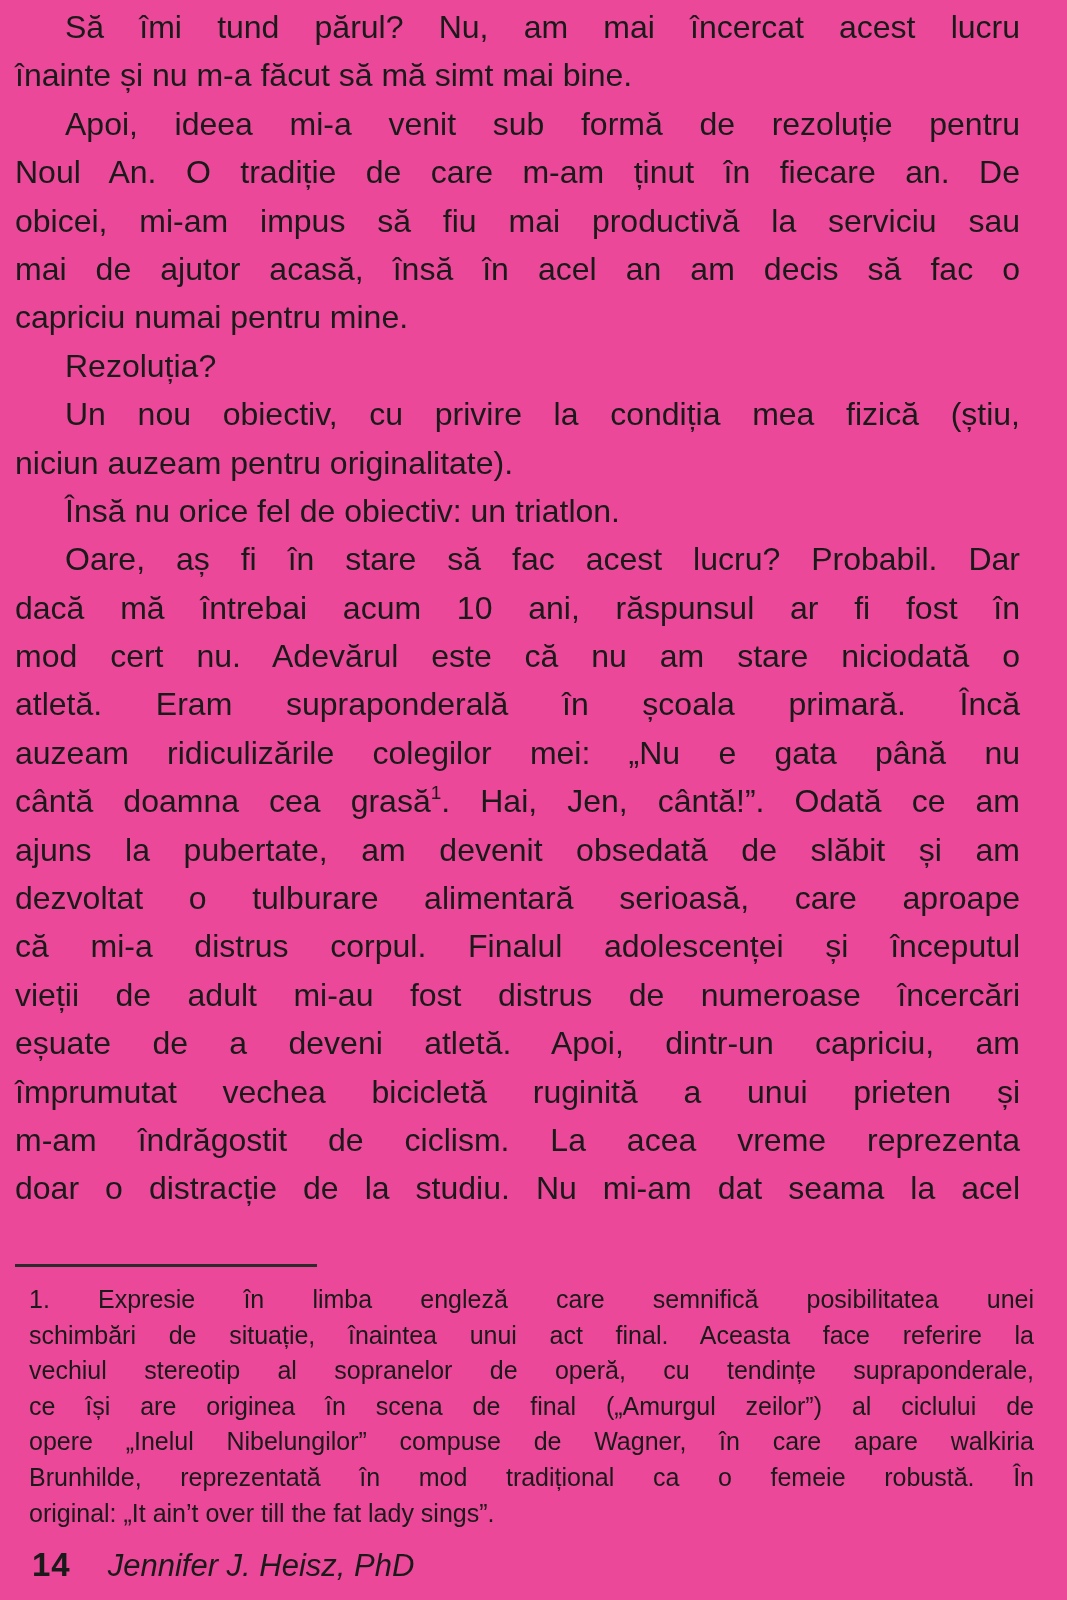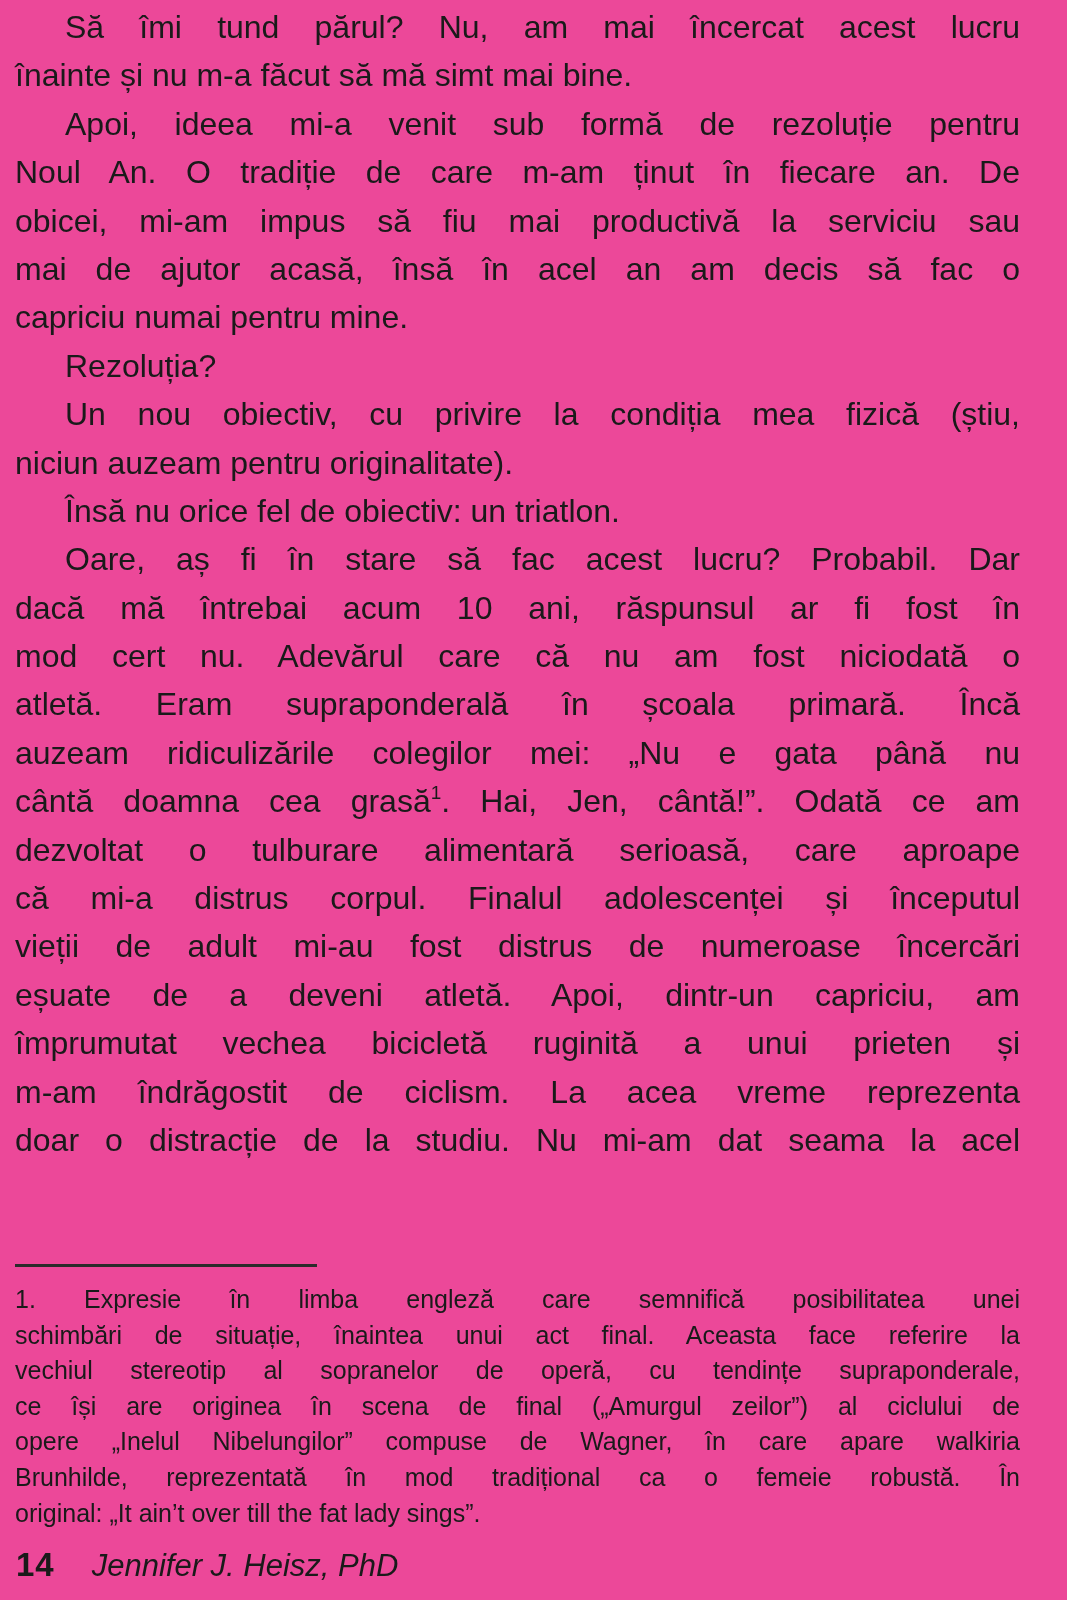--- a/index.html
+++ b/index.html
@@ -40,35 +40,35 @@
   .separator {
     position: absolute;
     left: 15px;
     top: 1264px;
     width: 302px;
     height: 3px;
     background: #2b2b2b;
   }
   .footnote {
     position: absolute;
-    left: 15px;
+    left: 29px;
     top: 1282px;
     width: 1005px;
   }
   .fn-line {
     font-size: 25px;
     line-height: 35.6px;
     height: 35.6px;
     text-align: justify;
     text-align-last: justify;
   }
   .fn-line.end { text-align-last: left; }
   .footer {
     position: absolute;
-    left: 16px;
+    left: 32px;
     top: 1546px;
     width: 1005px;
     display: flex;
     align-items: baseline;
   }
   .pagenum {
     font-weight: bold;
     font-size: 33px;
     letter-spacing: 1px;
   }
@@ -90,24 +90,25 @@
     <div class="line">Noul An. O tradiție de care m-am ținut în fiecare an. De</div>
     <div class="line">obicei, mi-am impus să fiu mai productivă la serviciu sau</div>
     <div class="line">mai de ajutor acasă, însă în acel an am decis să fac o</div>
     <div class="line end">capriciu numai pentru mine.</div>
     <div class="line indent end">Rezoluția?</div>
     <div class="line indent">Un nou obiectiv, cu privire la condiția mea fizică (știu,</div>
     <div class="line end">niciun auzeam pentru originalitate).</div>
     <div class="line indent end">Însă nu orice fel de obiectiv: un triatlon.</div>
     <div class="line indent">Oare, aș fi în stare să fac acest lucru? Probabil. Dar</div>
     <div class="line">dacă mă întrebai acum 10 ani, răspunsul ar fi fost în</div>
-    <div class="line">mod cert nu. Adevărul care că nu am fost niciodată o</div>
+    <div class="line">mod cert nu. Adevărul este că nu am stare niciodată o</div>
     <div class="line">atletă. Eram supraponderală în școala primară. Încă</div>
     <div class="line">auzeam ridiculizările colegilor mei: „Nu e gata până nu</div>
     <div class="line"><span>cântă doamna cea grasă</span><sup class="fnref">1</sup><span>. Hai, Jen, cântă!”. Odată ce am</span></div>
+    <div class="line">ajuns la pubertate, am devenit obsedată de slăbit și am</div>
     <div class="line">dezvoltat o tulburare alimentară serioasă, care aproape</div>
     <div class="line">că mi-a distrus corpul. Finalul adolescenței și începutul</div>
     <div class="line">vieții de adult mi-au fost distrus de numeroase încercări</div>
     <div class="line">eșuate de a deveni atletă. Apoi, dintr-un capriciu, am</div>
     <div class="line">împrumutat vechea bicicletă ruginită a unui prieten și</div>
     <div class="line">m-am îndrăgostit de ciclism. La acea vreme reprezenta</div>
     <div class="line">doar o distracție de la studiu. Nu mi-am dat seama la acel</div>
   </div>
 
   <div class="separator"></div>

